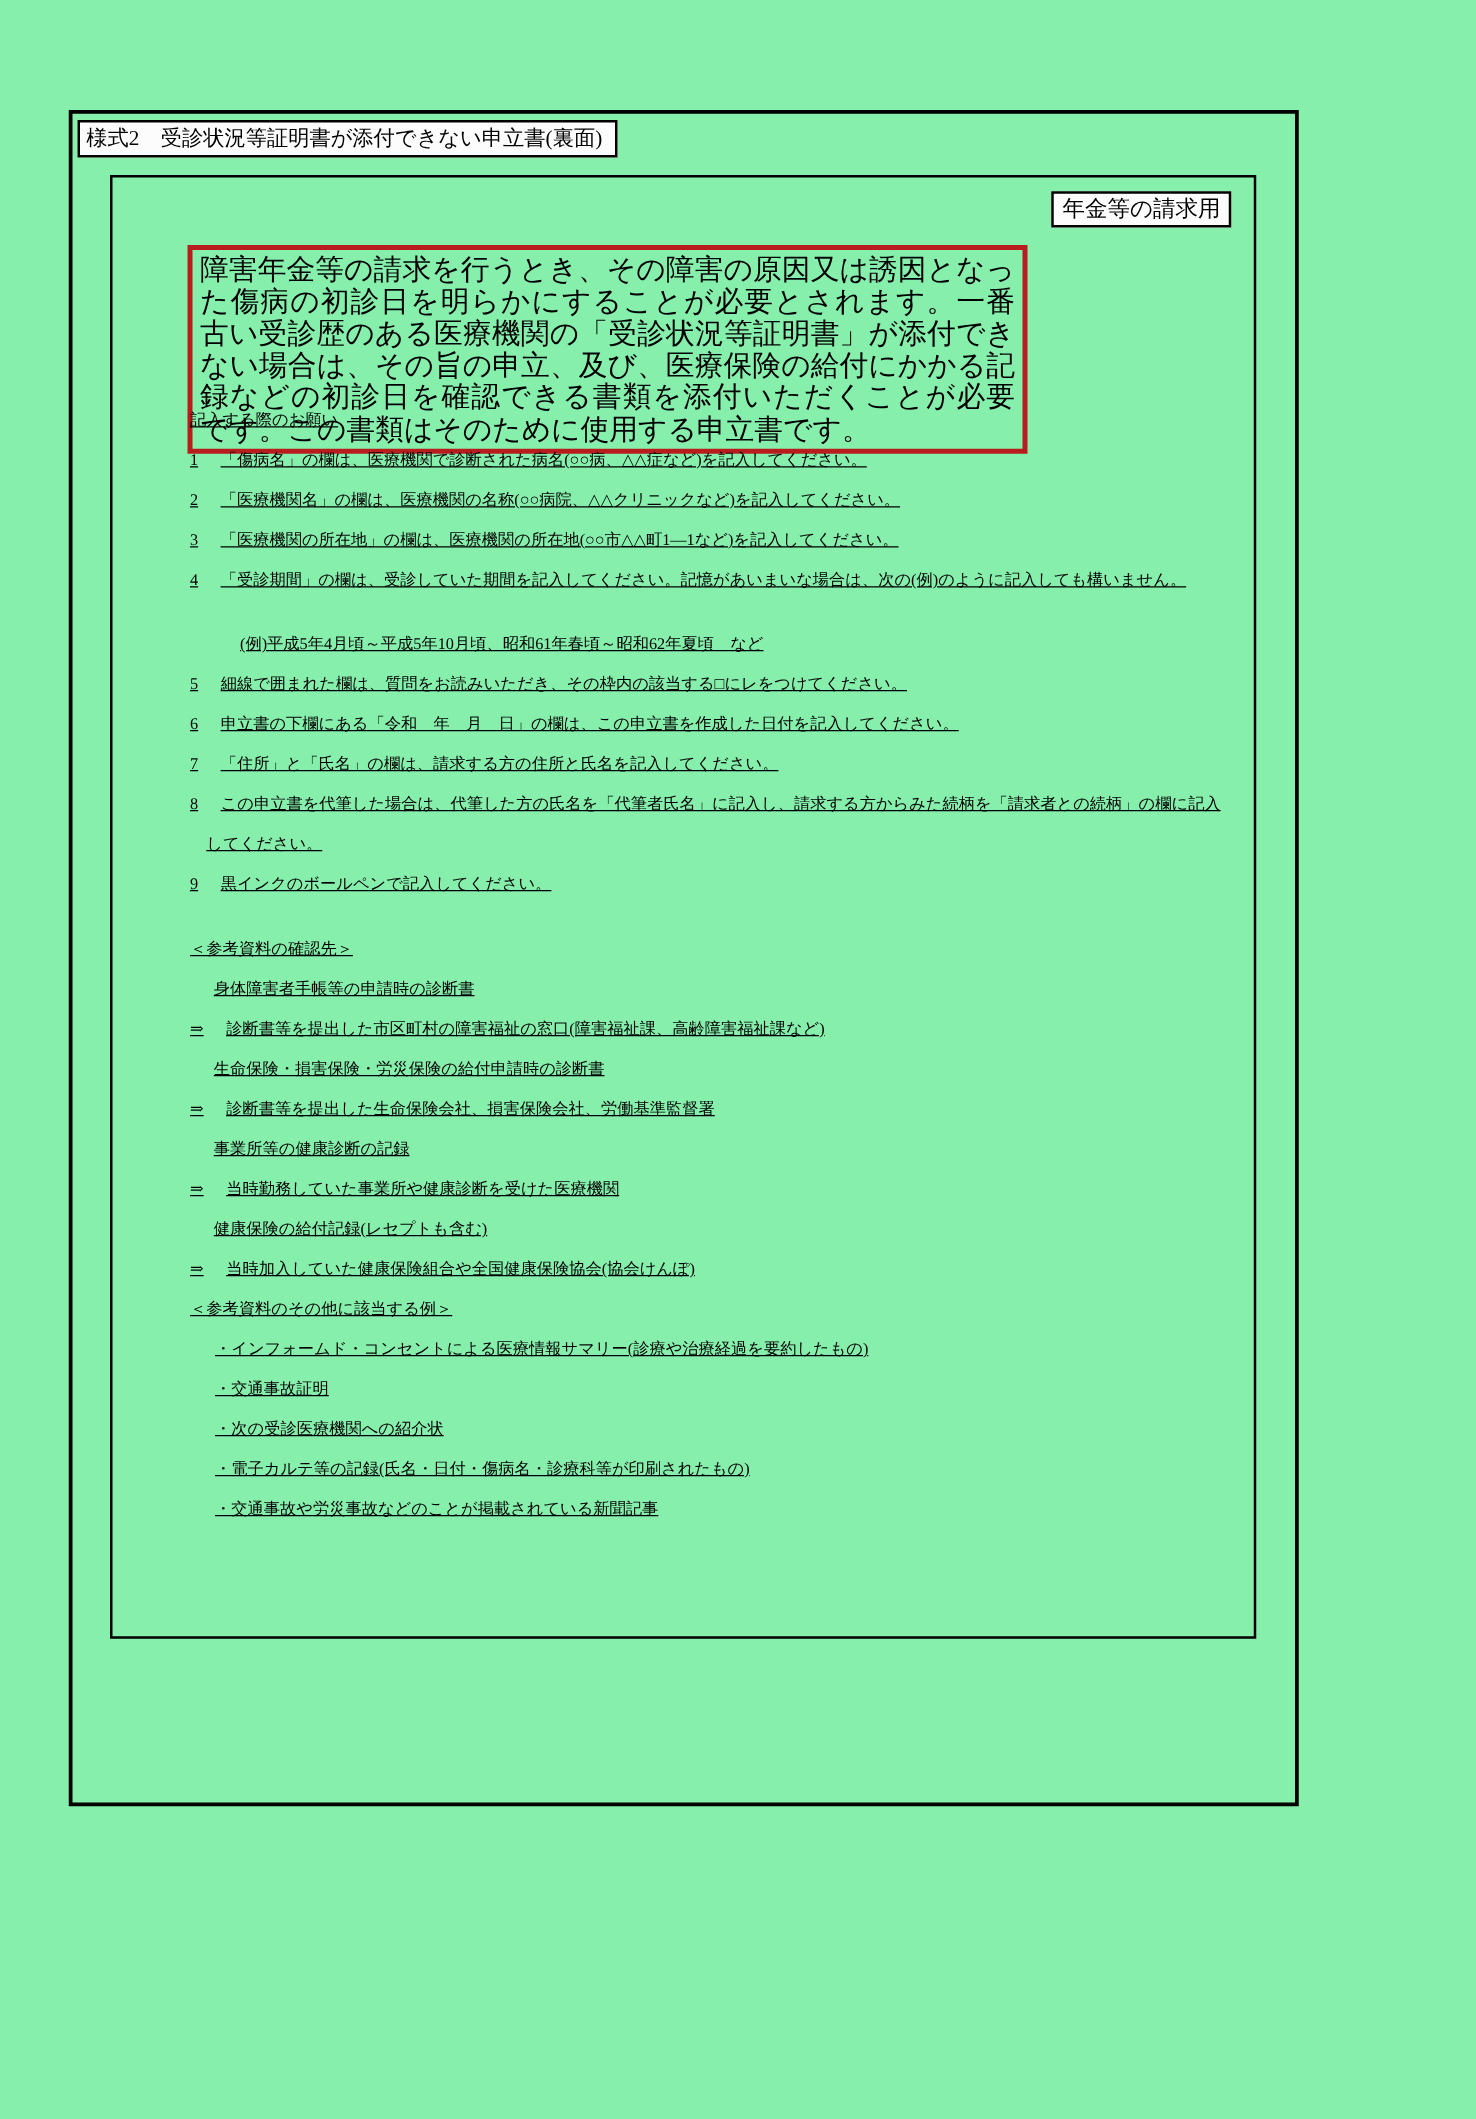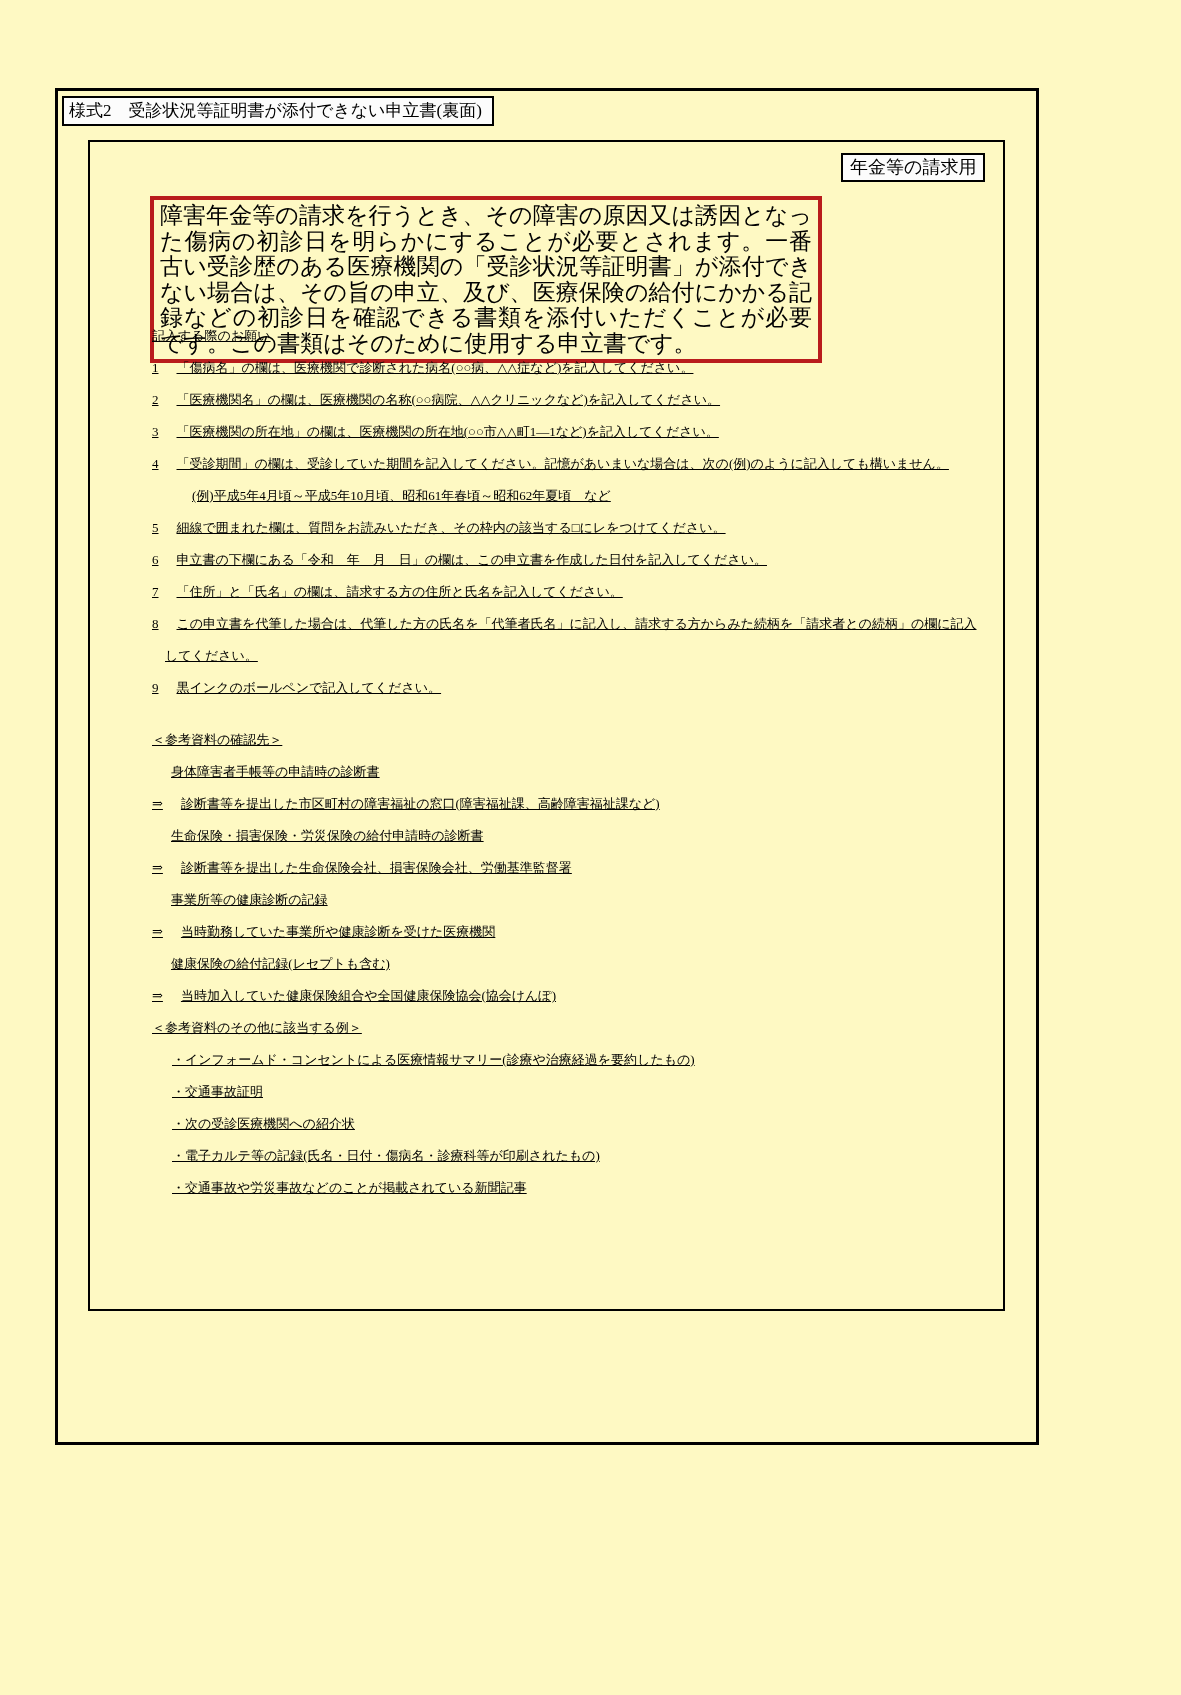--- a/index.html
+++ b/index.html
@@ -5,21 +5,21 @@
   * { box-sizing: border-box; margin: 0; padding: 0; }
   html, body { background: #ffffff; }
   body {
     font-family: "Liberation Serif", "DejaVu Serif", serif;
     color: #000;
   }
   .page {
     position: relative;
     width: 1181px;
     height: 1695px;
-    background: #fef9c3;
+    background: #86efac;
     overflow: hidden;
     padding-left: 28px;
   }
   .outer-frame {
     position: absolute;
     left: 55px; top: 88px;
     width: 984px; height: 1357px;
     border: 3px solid #000;
   }
   .title-box {
@@ -61,21 +61,21 @@
   .content {
     position: absolute;
     left: 152px; top: 320px;
     width: 830px;
     font-size: 13px;
     line-height: 32px;
     text-decoration: underline;
   }
   .note { padding-left: 13px; text-indent: -13px; }
   .note-num { margin-right: 18px; }
-  .example-line { padding-left: 40px; }
+  .example-line { padding-left: 40px; margin-top: 19px; }
   .gap-before { margin-top: 20px; }
   .src-label { margin-left: 19px; }
   .src-arrow { }
   .arrow-glyph { margin-right: 18px; }
   .other-item { margin-left: 20px; }
 </style>
 </head>
 <body>
 
 <div class="page">

